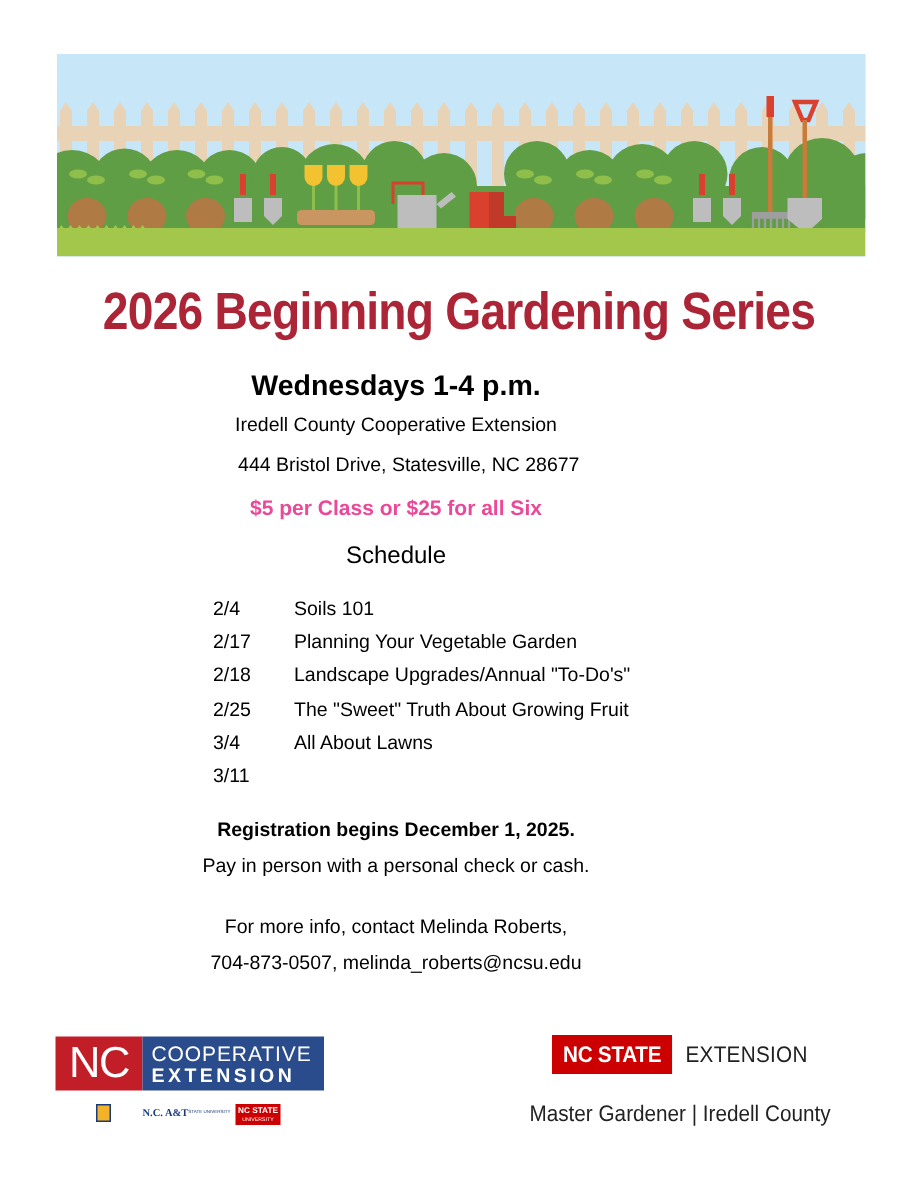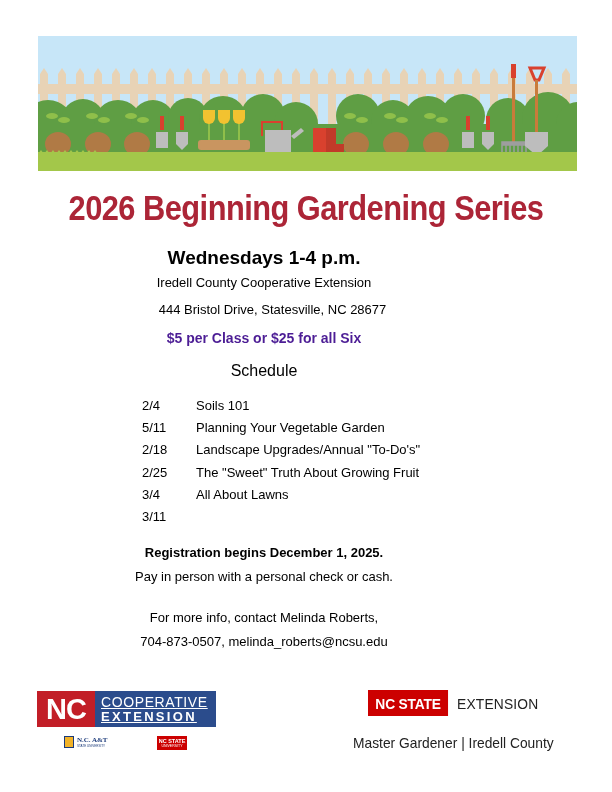--- a/index.html
+++ b/index.html
@@ -10,43 +10,43 @@
     .banner svg { display: block; }
 
     .title { position: absolute; left: 0; width: 612px; top: 188px; text-align: center;
       font-family: "Liberation Sans", sans-serif; font-weight: bold; font-size: 35px; color: #ac2537;
       letter-spacing: -0.6px; transform: scaleX(0.88); transform-origin: center; }
 
     .center-line { position: absolute; left: 0; width: 528px; text-align: center; }
     .when { top: 247px; font-size: 19px; font-weight: bold; }
     .org { top: 275px; font-size: 13px; }
     .addr { top: 302px; font-size: 13px; padding-left: 17px; }
-    .price { top: 330px; font-size: 14px; font-weight: bold; color: #4c1d95; }
+    .price { top: 330px; font-size: 14px; font-weight: bold; color: #ec4899; }
     .sched-h { top: 362px; font-size: 16px; font-weight: normal; }
 
     .schedule { position: absolute; left: 142px; top: 394px; width: 340px; }
     .sched-row { height: 22.3px; font-size: 13px; display: flex; align-items: center; }
     .sched-date { width: 54px; }
     .sched-topic { flex: 1; }
 
     .reg { top: 545px; font-size: 13px; font-weight: bold; }
     .pay { top: 569px; font-size: 13px; }
     .info { top: 610px; font-size: 13px; }
     .contact { top: 634px; font-size: 13px; }
 
     .ncce { position: absolute; left: 37px; top: 691px; width: 179px; height: 36px; display: flex; }
-    .ncce-nc { width: 58px; height: 36px; background: #c21e27; color: #fff; font-weight: bold; font-size: 29px;
+    .ncce-nc { width: 58px; height: 36px; background: #c21e27; color: #fff; font-weight: normal; font-size: 29px;
       display: flex; align-items: center; justify-content: center; letter-spacing: -1px; }
-    .ncce-right { flex: 1; background: #2b4c8c; color: #fff; display: flex; flex-direction: column; justify-content: center; padding-left: 6px; text-decoration: underline; }
+    .ncce-right { flex: 1; background: #2b4c8c; color: #fff; display: flex; flex-direction: column; justify-content: center; padding-left: 6px; }
     .ncce-l1 { font-size: 14px; letter-spacing: 0.6px; line-height: 14px; }
     .ncce-l2 { font-size: 13px; font-weight: bold; letter-spacing: 2.3px; line-height: 15px; }
 
     .aggie { position: absolute; left: 64px; top: 736px; display: flex; align-items: center; gap: 3px; }
     .aggie-mark { width: 10px; height: 12px; background: #f2b328; border: 1px solid #1b3a7a; }
-    .aggie-text { display: flex; flex-direction: column; }
+    .aggie-text { display: flex; flex-direction: row; margin-left: 18px; }
     .aggie-name { font-family: "Liberation Serif", serif; font-size: 7px; font-weight: bold; color: #1b3a7a; line-height: 7px; }
     .aggie-sub { font-size: 3px; color: #1b3a7a; line-height: 4px; }
 
     .ncsu-small { position: absolute; left: 157px; top: 736px; width: 30px; height: 14px; background: #cc0000; color: #fff;
       display: flex; flex-direction: column; align-items: center; justify-content: center; }
     .ncsu-small-1 { font-size: 5.5px; font-weight: bold; line-height: 6px; }
     .ncsu-small-2 { font-size: 3.5px; line-height: 4px; }
 
     .ncse { position: absolute; left: 368px; top: 690px; display: flex; align-items: center; }
     .ncse-box { background: #cc0000; color: #fff; font-weight: bold; font-size: 15px; padding: 5px 8px 4px; letter-spacing: -0.2px; transform: scaleX(0.92); transform-origin: left; }
@@ -190,21 +190,21 @@
 <div class="center-line addr">444 Bristol Drive, Statesville, NC 28677</div>
 <div class="center-line price">$5 per Class or $25 for all Six</div>
 <div class="center-line sched-h">Schedule</div>
 
 <div class="schedule">
   <div class="sched-row">
     <span class="sched-date">2/4</span>
     <span class="sched-topic">Soils 101</span>
   </div>
   <div class="sched-row">
-    <span class="sched-date">5/11</span>
+    <span class="sched-date">2/17</span>
     <span class="sched-topic">Planning Your Vegetable Garden</span>
   </div>
   <div class="sched-row">
     <span class="sched-date">2/18</span>
     <span class="sched-topic">Landscape Upgrades/Annual "To-Do's"</span>
   </div>
   <div class="sched-row">
     <span class="sched-date">2/25</span>
     <span class="sched-topic">The "Sweet" Truth About Growing Fruit</span>
   </div>

